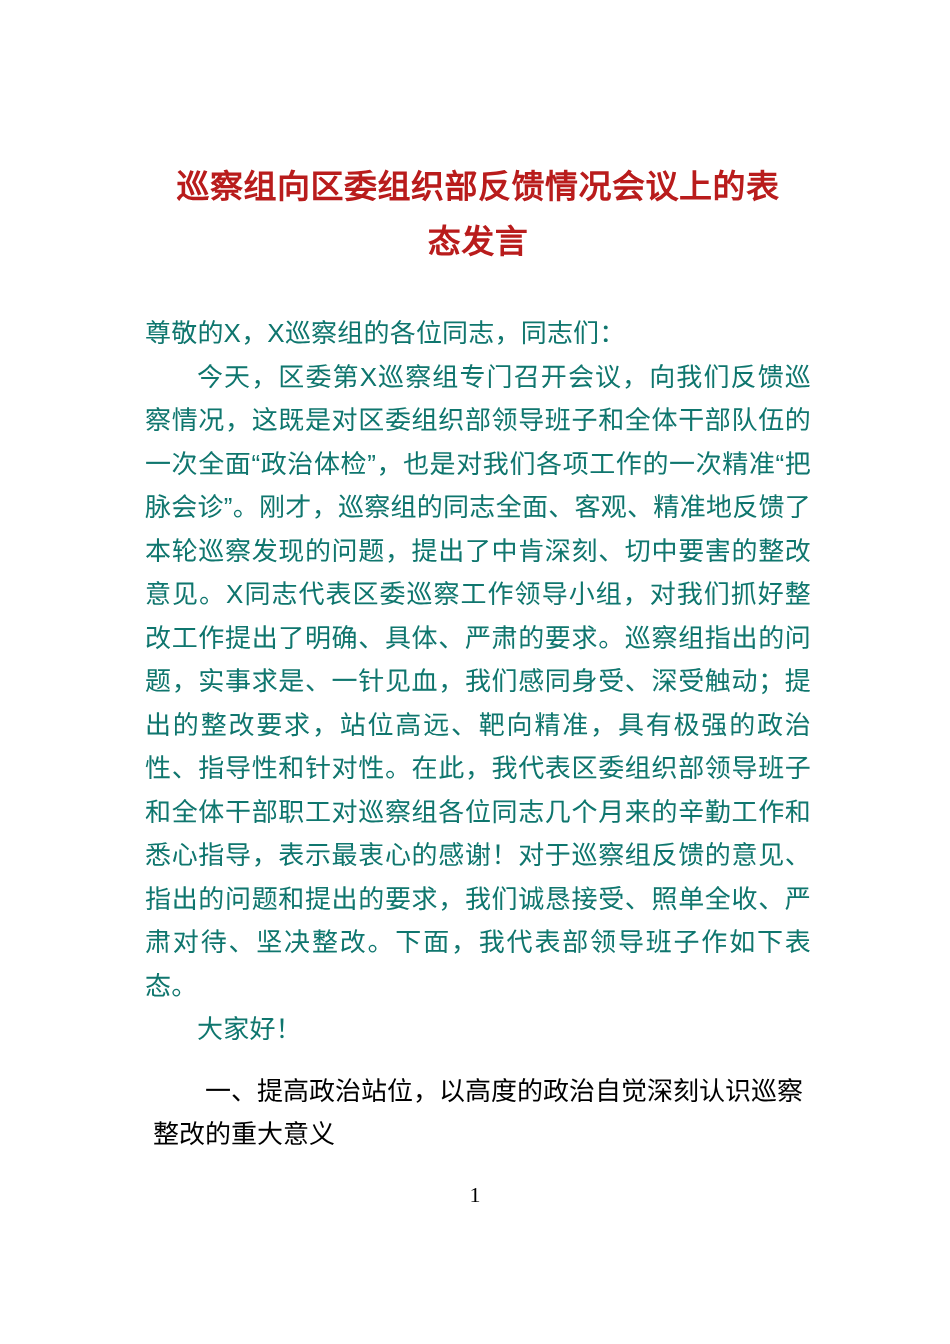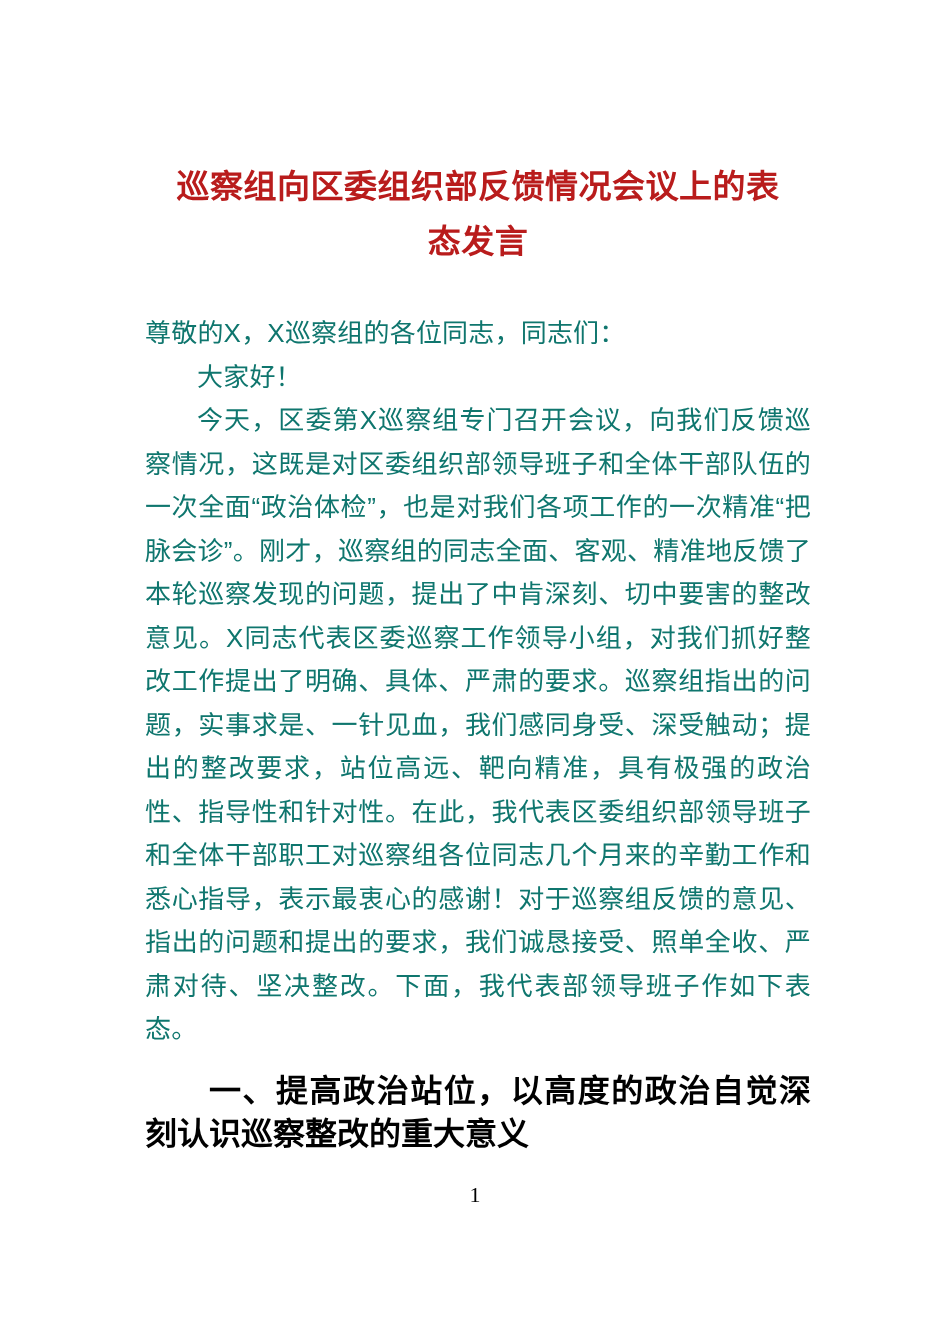--- a/index.html
+++ b/index.html
@@ -58,28 +58,28 @@
     text-indent: 2em;
   }
 
   .body-para.first-block {
     margin-top: 42px;
   }
 
   
   .section-heading {
     font-family: "DejaVu Sans", "Liberation Sans", sans-serif;
-    font-weight: bold;
-    font-size: 32px;
+    font-weight: normal;
+    font-size: 26px;
     line-height: 43.5px;
     text-indent: 2em;
     text-align: justify;
     text-align-last: left;
     text-justify: inter-ideograph;
-    margin: 0;
+    margin: 8px;
     margin-top: 18px;
     color: #000000;
   }
 
   
   .page-number {
     position: absolute;
     left: 0;
     right: 0;
     top: 1182px;
@@ -94,23 +94,23 @@
 <body>
 
 <div class="page">
 
   <div class="content">
 
     <h1 class="doc-title"><span>巡察组向区委组织部反馈情况会议上的表</span><br><span>态发言</span></h1>
 
     <p class="body-para first-block">尊敬的X，X巡察组的各位同志，同志们：</p>
 
+    <p class="body-para indent">今天，区委第X巡察组专门召开会议，向我们反馈巡察情况，这既是对区委组织部领导班子和全体干部队伍的一次全面“政治体检”，也是对我们各项工作的一次精准“把脉会诊”。刚才，巡察组的同志全面、客观、精准地反馈了本轮巡察发现的问题，提出了中肯深刻、切中要害的整改意见。X同志代表区委巡察工作领导小组，对我们抓好整改工作提出了明确、具体、严肃的要求。巡察组指出的问题，实事求是、一针见血，我们感同身受、深受触动；提出的整改要求，站位高远、靶向精准，具有极强的政治性、指导性和针对性。在此，我代表区委组织部领导班子和全体干部职工对巡察组各位同志几个月来的辛勤工作和悉心指导，表示最衷心的感谢！对于巡察组反馈的意见、指出的问题和提出的要求，我们诚恳接受、照单全收、严肃对待、坚决整改。下面，我代表部领导班子作如下表态。</p>
+
     <p class="body-para indent">大家好！</p>
-
-    <p class="body-para indent">今天，区委第X巡察组专门召开会议，向我们反馈巡察情况，这既是对区委组织部领导班子和全体干部队伍的一次全面“政治体检”，也是对我们各项工作的一次精准“把脉会诊”。刚才，巡察组的同志全面、客观、精准地反馈了本轮巡察发现的问题，提出了中肯深刻、切中要害的整改意见。X同志代表区委巡察工作领导小组，对我们抓好整改工作提出了明确、具体、严肃的要求。巡察组指出的问题，实事求是、一针见血，我们感同身受、深受触动；提出的整改要求，站位高远、靶向精准，具有极强的政治性、指导性和针对性。在此，我代表区委组织部领导班子和全体干部职工对巡察组各位同志几个月来的辛勤工作和悉心指导，表示最衷心的感谢！对于巡察组反馈的意见、指出的问题和提出的要求，我们诚恳接受、照单全收、严肃对待、坚决整改。下面，我代表部领导班子作如下表态。</p>
 
     <p class="section-heading">一、提高政治站位，以高度的政治自觉深刻认识巡察整改的重大意义</p>
 
   </div>
 
   <div class="page-number">1</div>
 
 </div>
 
 </body></html>

